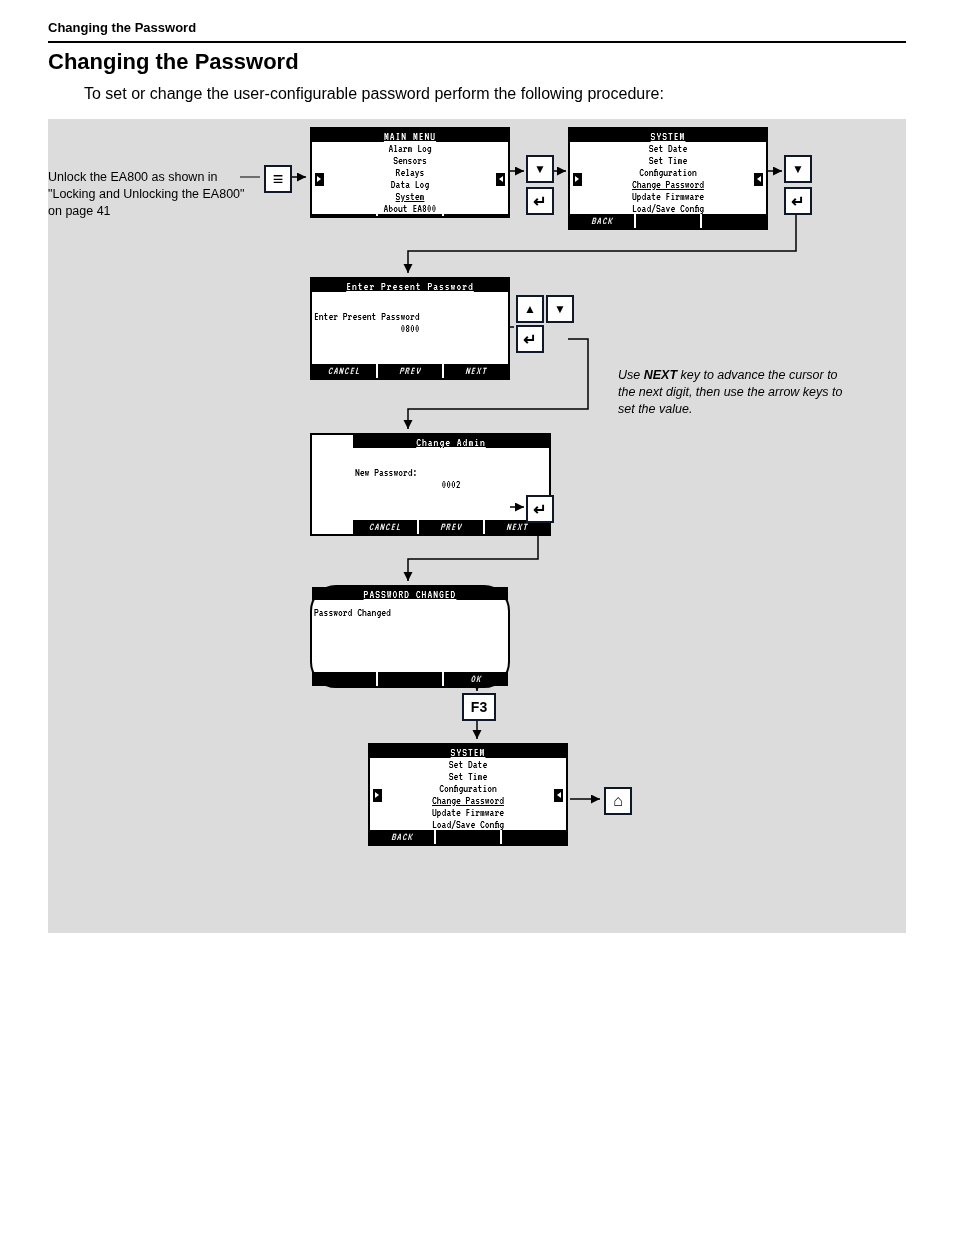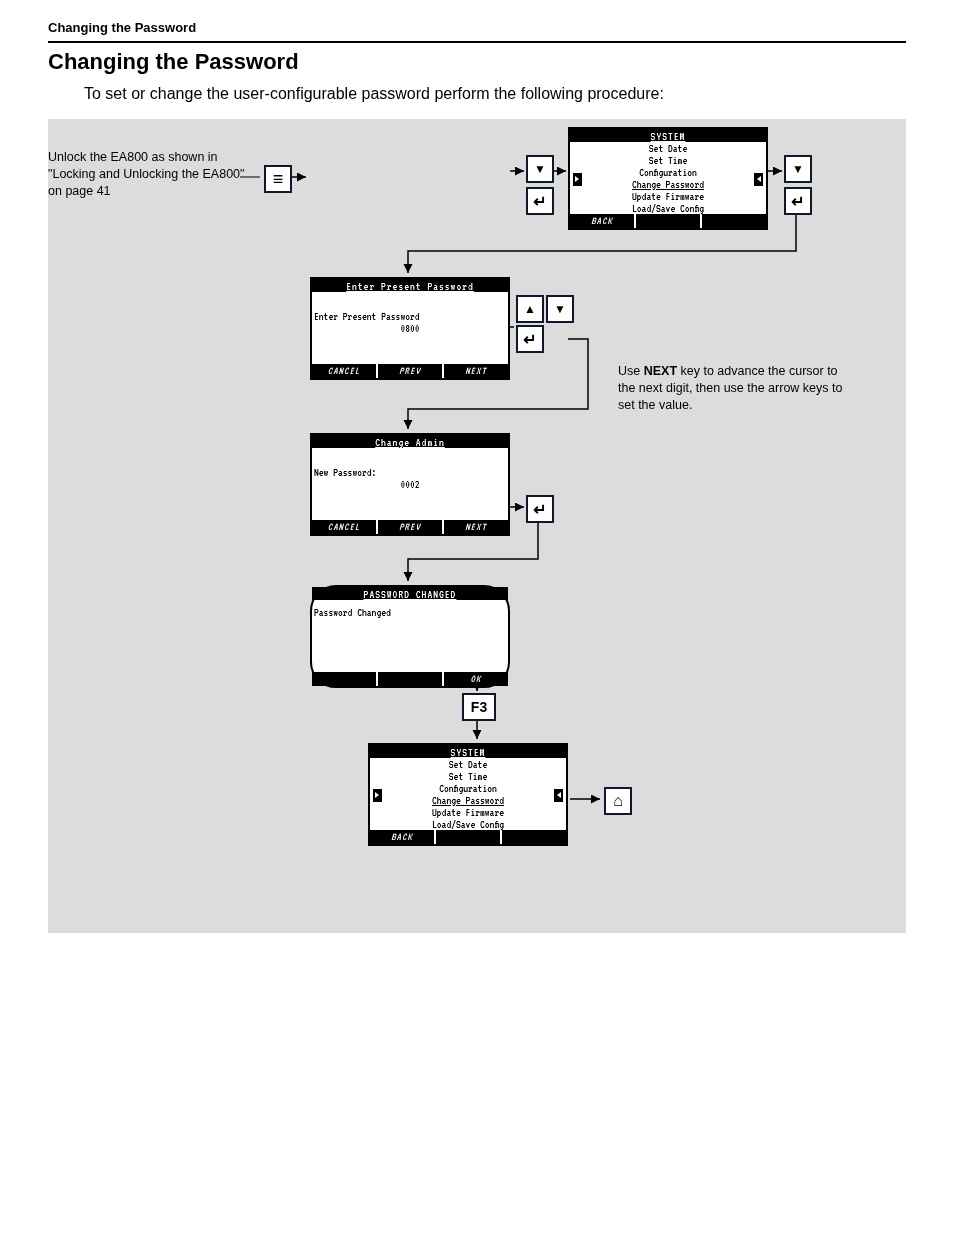--- a/index.html
+++ b/index.html
@@ -136,37 +136,56 @@
     position: absolute;
     overflow: visible;
     pointer-events: none;
   }
 
   .callout {
     position: absolute;
     font-size: 12.5px;
     line-height: 1.35;
     width: 200px;
+    margin-top: 20px;
   }
   .callout .bold { font-weight: bold; }
 </style>
 </head>
 <body>
 
 <div class="running-header">Changing the Password</div>
 <div class="rule"></div>
 <h1 class="section-title">Changing the Password</h1>
 <p class="body-text">To set or change the user-configurable password perform the following procedure:</p>
 
 <div class="diagram-area">
 
   <div class="callout" style="left:0px; top:30px;">Unlock the EA800 as shown in "Locking and Unlocking the EA800" on page 41</div>
 
   <div class="key menu" style="left:216px; top:46px;"></div>
 
+  <div class="lcd" style="left:262px; top:8px;">
+    <div class="title">MAIN MENU</div>
+    <div class="body">
+      <div>Alarm Log</div>
+      <div>Sensors</div>
+      <div>Relays</div>
+      <div>Data Log</div>
+      <div style="text-decoration:underline;">System</div>
+      <div>About EA800</div>
+    </div>
+    <div class="scroll-left"></div>
+    <div class="scroll-right"></div>
+    <div class="softkeys">
+      <div class="sk"></div>
+      <div class="sk"></div>
+      <div class="sk"></div>
+    </div>
+  </div>
   <div class="key down" style="left:478px; top:36px;"></div>
   <div class="key enter" style="left:478px; top:68px;"></div>
 
   <div class="lcd" style="left:520px; top:8px;">
     <div class="title">SYSTEM</div>
     <div class="body">
       <div>Set Date</div>
       <div>Set Time</div>
       <div>Configuration</div>
       <div style="text-decoration:underline;">Change Password</div>
@@ -193,25 +212,25 @@
     <div class="softkeys">
       <div class="sk">CANCEL</div>
       <div class="sk">PREV</div>
       <div class="sk">NEXT</div>
     </div>
   </div>
   <div class="key up" style="left:468px; top:176px;"></div>
   <div class="key down" style="left:498px; top:176px;"></div>
   <div class="key enter" style="left:468px; top:206px;"></div>
 
-  <div class="callout" style="left:570px; top:244px; width:230px;">
+  <div class="callout" style="left:570px; top:228px; width:230px;font-style:italic;">
     <span>Use </span><span class="bold">NEXT</span><span> key to advance the cursor to the next digit, then use the arrow keys to set the value.</span>
   </div>
 
-  <div class="lcd" style="left:262px; top:314px;">
+  <div class="lcd" style="left:262px; top:314px;padding-left:41px;">
     <div class="title">Change Admin</div>
     <div class="body left" style="padding-top:18px; min-height:54px;">
       <div>New Password:</div>
       <div style="text-align:center;">0002</div>
     </div>
     <div class="softkeys">
       <div class="sk">CANCEL</div>
       <div class="sk">PREV</div>
       <div class="sk">NEXT</div>
     </div>

